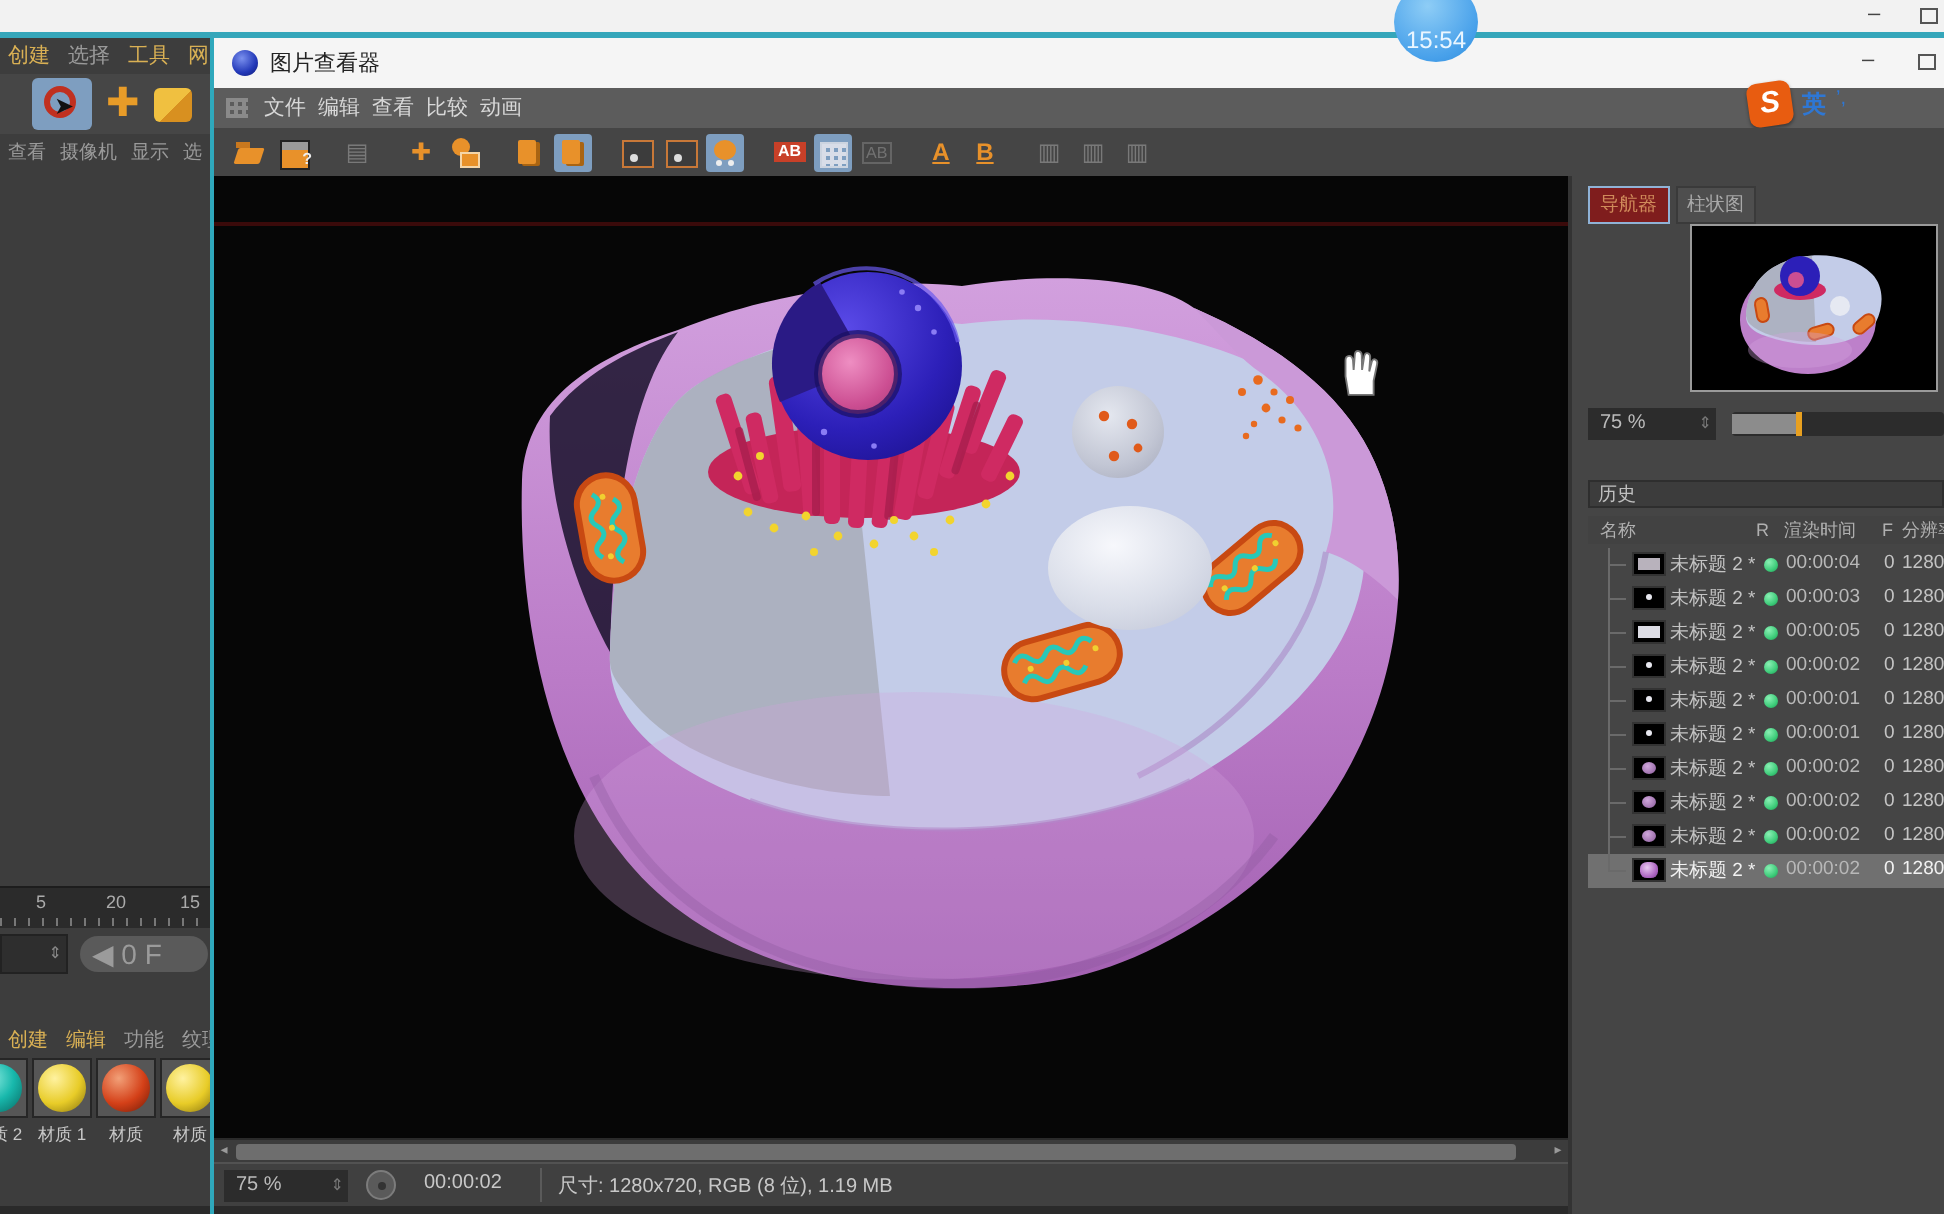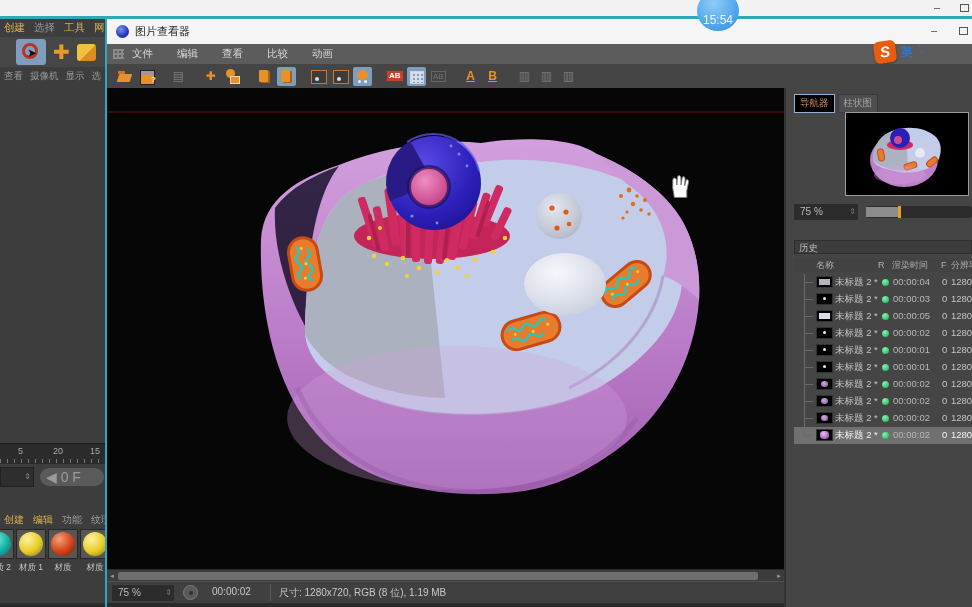--- a/index.html
+++ b/index.html
@@ -59,21 +59,21 @@
   
   #viewer-border{left:105px;top:19px;width:2px;height:588px;background:#2fa8bc;z-index:5}
   #viewer-titlebar{left:107px;top:19px;width:865px;height:25px;background:#f5f5f5;z-index:4}
   #viewer-icon{position:absolute;left:9px;top:6px;width:13px;height:13px;border-radius:50%;
     background:radial-gradient(circle at 38% 32%,#7a90ee,#2238b8 60%,#101a70)}
   #viewer-title{position:absolute;left:28px;top:5px;font-size:11px;color:#222}
   #viewer-menubar{left:107px;top:44px;width:865px;height:20px;background:#5c5c5c;z-index:4}
   #menu-handle{position:absolute;left:6px;top:5px;width:11px;height:10px;
     background:repeating-linear-gradient(90deg,#8a8a8a 0 2px,transparent 2px 4px),
                repeating-linear-gradient(#8a8a8a 0 2px,transparent 2px 4px)}
-  #viewer-menus{position:absolute;left:25px;top:0;height:20px;display:flex;gap:24px;
+  #viewer-menus{position:absolute;left:25px;top:0;height:20px;display:flex;gap:6px;
     align-items:center;font-size:10.5px;color:#d8d8d8}
   #ime{position:absolute;right:28px;top:-3px;width:70px;height:26px;z-index:50}
   #ime-s{position:absolute;left:0;top:0;width:22px;height:22px;background:#e85c10;border-radius:5px;
     transform:rotate(-8deg);color:#fff;font-weight:bold;font-style:italic;font-size:15px;
     text-align:center;line-height:21px;box-shadow:0 1px 2px rgba(0,0,0,.4)}
   #ime-lang{position:absolute;left:27px;top:3px;color:#2e77d4;font-size:12px;font-weight:bold}
   #ime-dots{position:absolute;left:44px;top:3px;color:#2e77d4;font-size:10px}
   #viewer-toolbar{left:107px;top:64px;width:865px;height:24px;background:#454545;display:flex;
     align-items:center;padding-left:8px;z-index:4}
   .ti{width:19px;height:19px;border-radius:2px;position:relative;flex:none;margin-right:3px;
@@ -129,37 +129,37 @@
     background:#5a5a5a;border:1px solid #7c7c7c}
   #st-circle::after{content:'';position:absolute;left:5px;top:5px;width:4px;height:4px;border-radius:50%;background:#333}
   #st-time{position:absolute;left:105px;top:4px}
   #st-sep{position:absolute;left:163px;top:2px;width:1px;height:17px;background:#5a5a5a}
   #st-info{position:absolute;left:172px;top:4px}
   #bottom-strip{left:0;top:603px;width:972px;height:4px;background:#2a2a2a}
   
   #rpanel{left:784px;top:88px;width:188px;height:519px;background:#454545;border-left:2px solid #333}
   .tabchip{display:inline-block;font-size:9.5px;padding:2px 5px;margin-right:3px;
     background:#4e4e4e;color:#a8a8a8;border:1px solid #3a3a3a;white-space:nowrap}
-  .tabchip.on{background:#000000;color:#cf8a5a;border:1px solid #8fb2d6}
+  .tabchip.on{background:#7f1d1d;color:#cf8a5a;border:1px solid #8fb2d6}
   #nav-tabs{position:absolute;left:8px;top:4px;white-space:nowrap}
   #nav-thumb{position:absolute;left:59px;top:24px;width:124px;height:84px;background:#000;
     border:1px solid #9a9a9a}
   #nav-zoomrow{position:absolute;left:8px;top:116px;width:176px;height:16px}
   #nav-zoomfield{position:absolute;left:0;top:0;width:64px;height:16px;background:#2c2c2c;
     color:#bbb;font-size:10px;line-height:16px;padding-left:6px}
   #nav-zoomfield .spin{position:absolute;right:2px;top:0;color:#777;font-size:8px}
   #nav-slider{position:absolute;left:72px;top:2px;width:106px;height:12px;background:#2c2c2c;border-radius:2px}
   #nav-slider .thumb{position:absolute;left:0;top:1px;width:32px;height:10px;background:#8c8c8c}
   #nav-slider .mark{position:absolute;left:32px;top:0;width:3px;height:12px;background:#e8a020}
   #hist-tabs{position:absolute;left:8px;top:134px;white-space:nowrap;overflow:hidden;width:176px}
   #hist-header{position:absolute;left:8px;top:152px;width:178px;height:14px;background:#3c3c3c;
     border:1px solid #2e2e2e;color:#c0c0c0;font-size:9.5px;line-height:13px;padding-left:4px}
   #hist-cols{position:absolute;left:8px;top:170px;width:178px;height:14px;background:#424242;
     color:#b0b0b0;font-size:9px;line-height:14px;white-space:nowrap;overflow:hidden}
-  .col-name{position:absolute;left:22px}.col-r{position:absolute;left:84px}
+  .col-name{position:absolute;left:6px}.col-r{position:absolute;left:84px}
   .col-time{position:absolute;left:98px}.col-f{position:absolute;left:147px}
   .col-res{position:absolute;left:157px}
   #hist-rows{position:absolute;left:8px;top:186px;width:178px;height:172px;overflow:hidden}
   .hrow{position:relative;width:178px;height:17px;font-size:9.5px;color:#c4c4c4}
   .hrow.selected{background:#707070;color:#f2f2f2}
   .hrow .tree{position:absolute;left:10px;top:0;height:100%;border-left:1px solid #6a6a6a}
   .hrow .tree::after{content:'';position:absolute;left:0;top:8px;width:8px;height:1px;background:#6a6a6a}
   .hrow:last-child .tree{height:9px}
   .hthumb{position:absolute;left:22px;top:2px;width:17px;height:12px;background:#000;border:1px solid #333}
   .hthumb::after{content:'';position:absolute}

